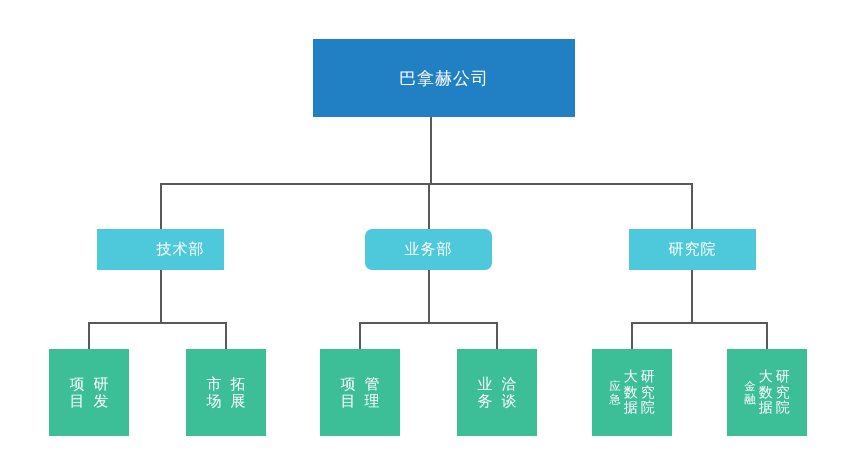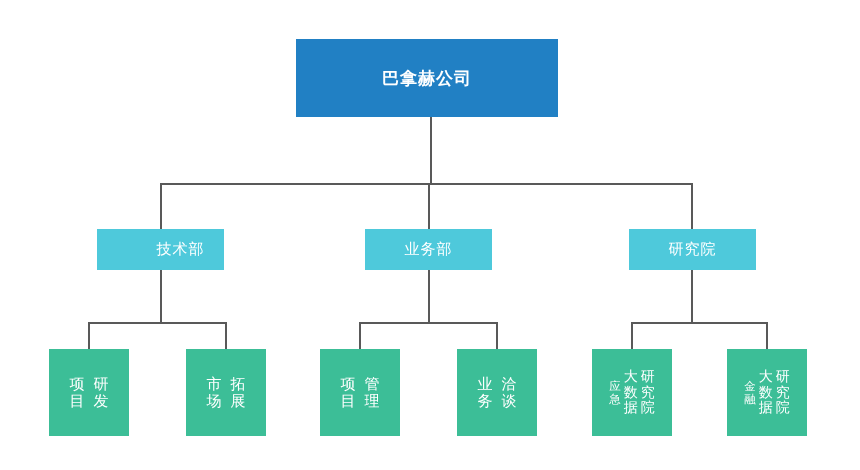--- a/index.html
+++ b/index.html
@@ -22,40 +22,39 @@
     position: absolute;
     box-sizing: border-box;
     display: flex;
     align-items: center;
     justify-content: center;
     color: #ffffff;
     text-align: center;
   }
   
   .node-root {
-    left: 296px;
+    left: 313px;
     top: 39px;
     width: 262px;
     height: 78px;
     background: #2180c4;
     font-size: 17px;
     letter-spacing: 1px;
-    font-weight: bold;
   }
   
   .node-dept {
     top: 229px;
     width: 127px;
     height: 41px;
     background: #4ec9db;
     font-size: 15px;
     letter-spacing: 1px;
   }
   .dept-tech { left: 97px; padding-left: 40px; }
-  .dept-biz  { left: 365px; }
+  .dept-biz  { left: 365px; border-radius: 7px; }
   .dept-res  { left: 629px; }
 
   
   .node-leaf {
     top: 349px;
     width: 80px;
     height: 87px;
     background: #3cbe97;
   }
   .leaf-1 { left: 49px; }

